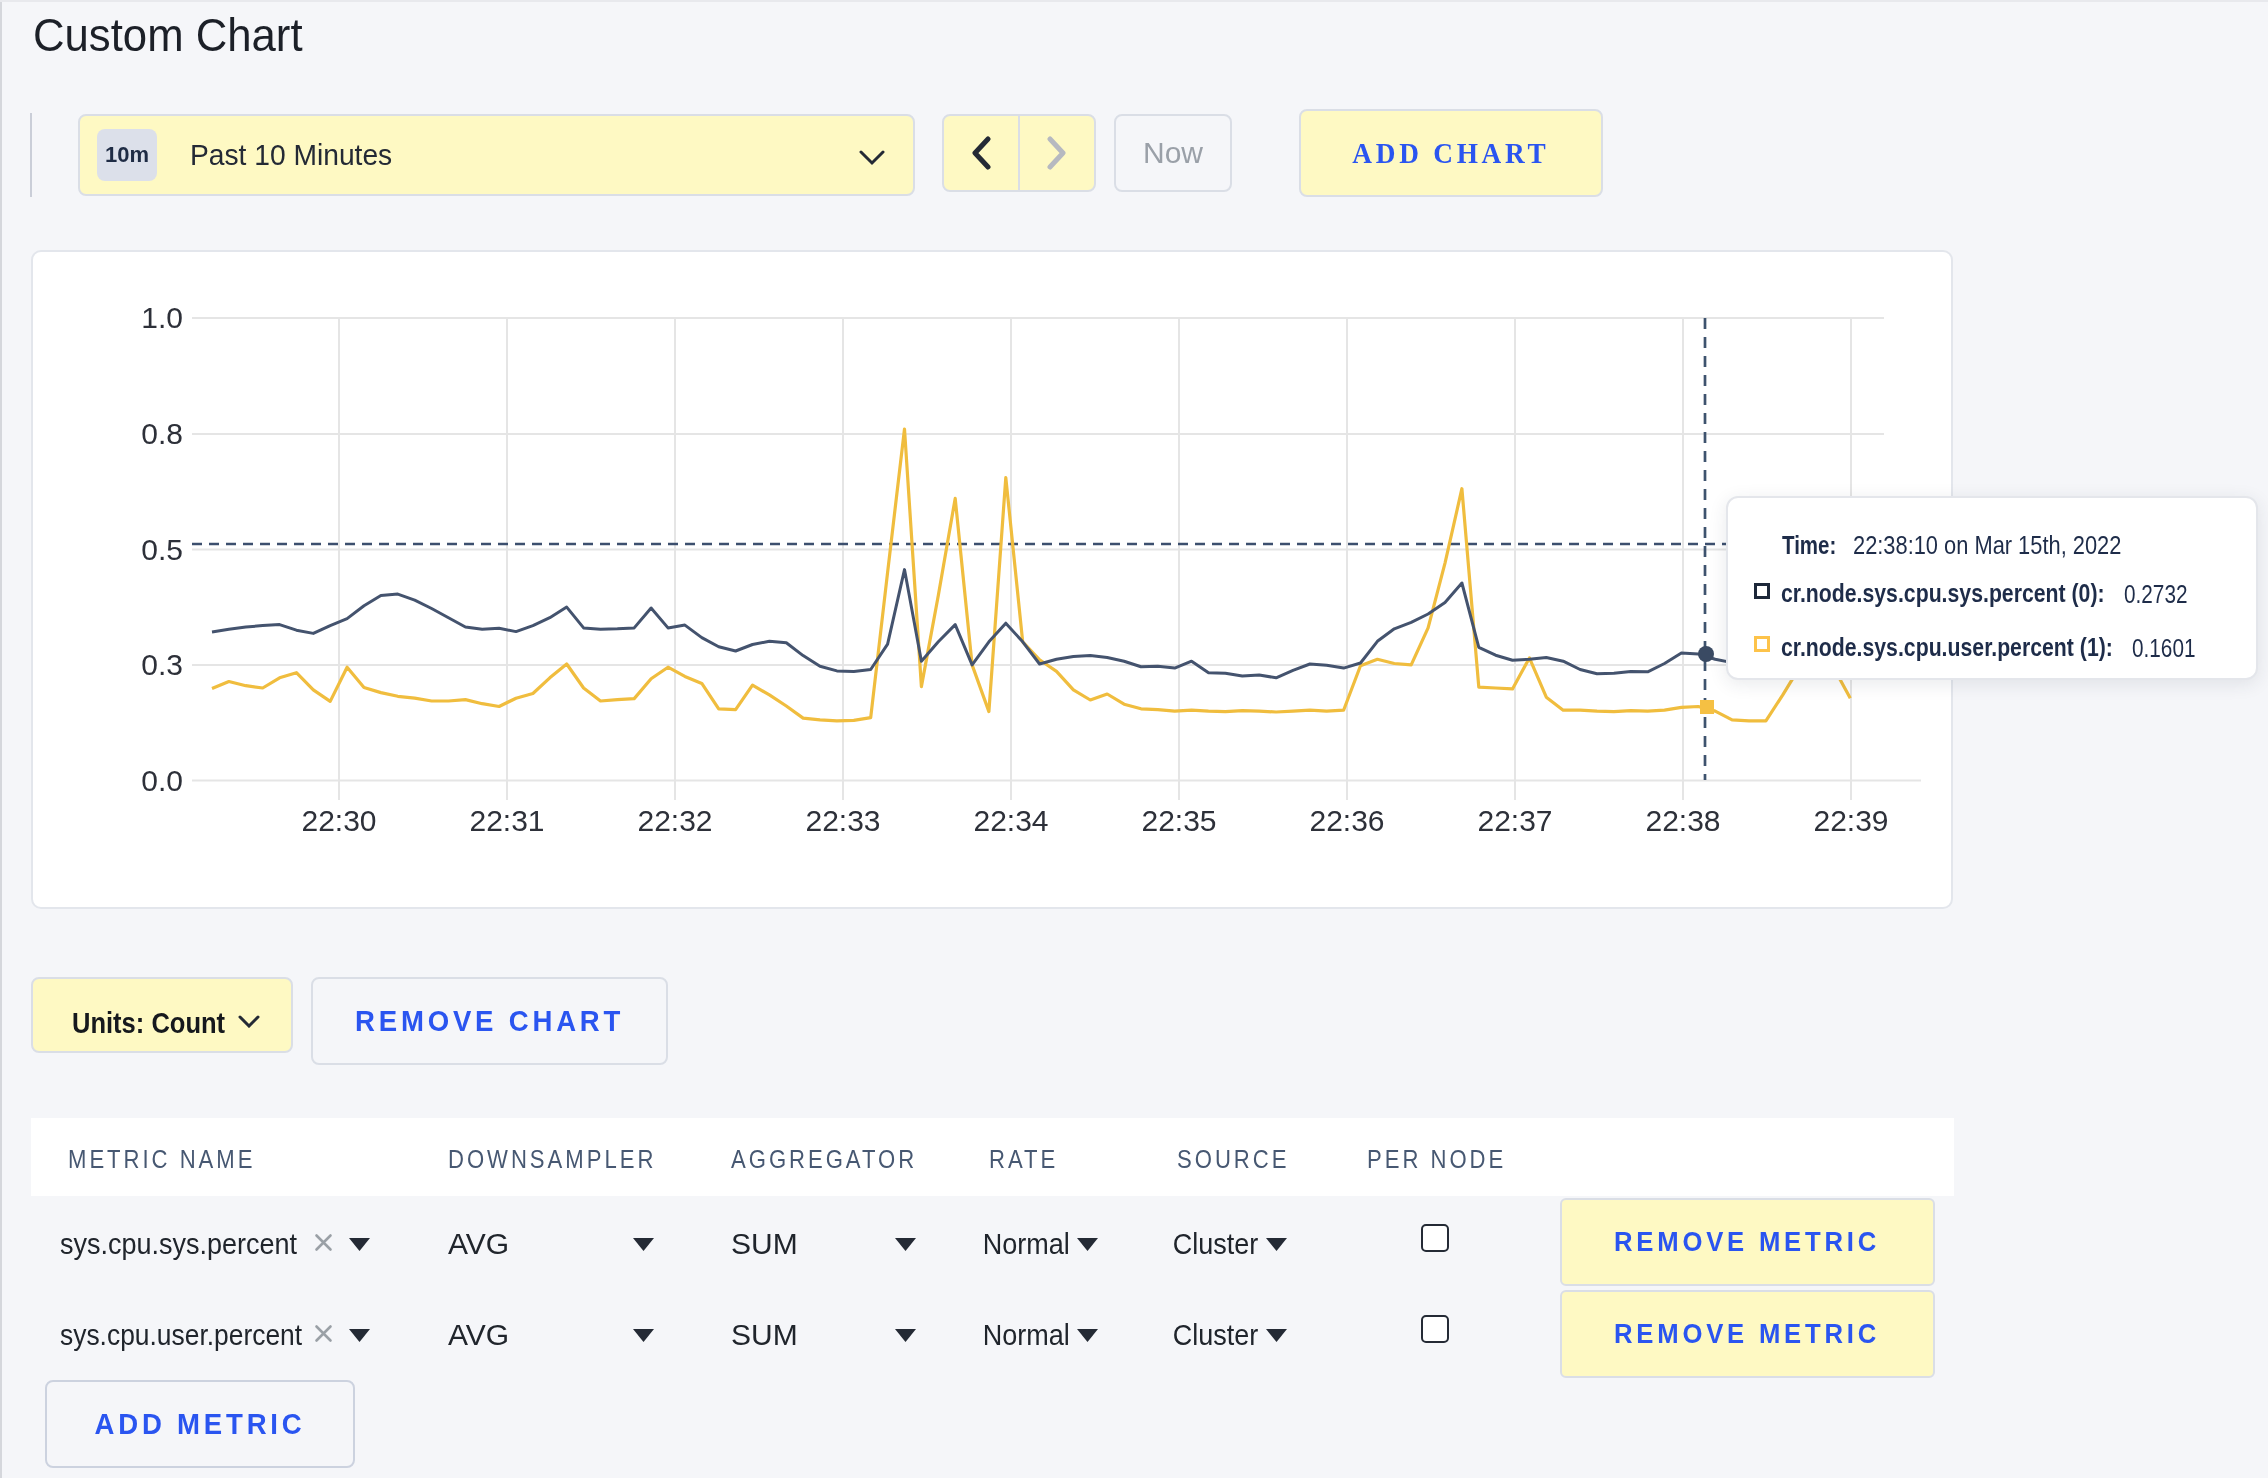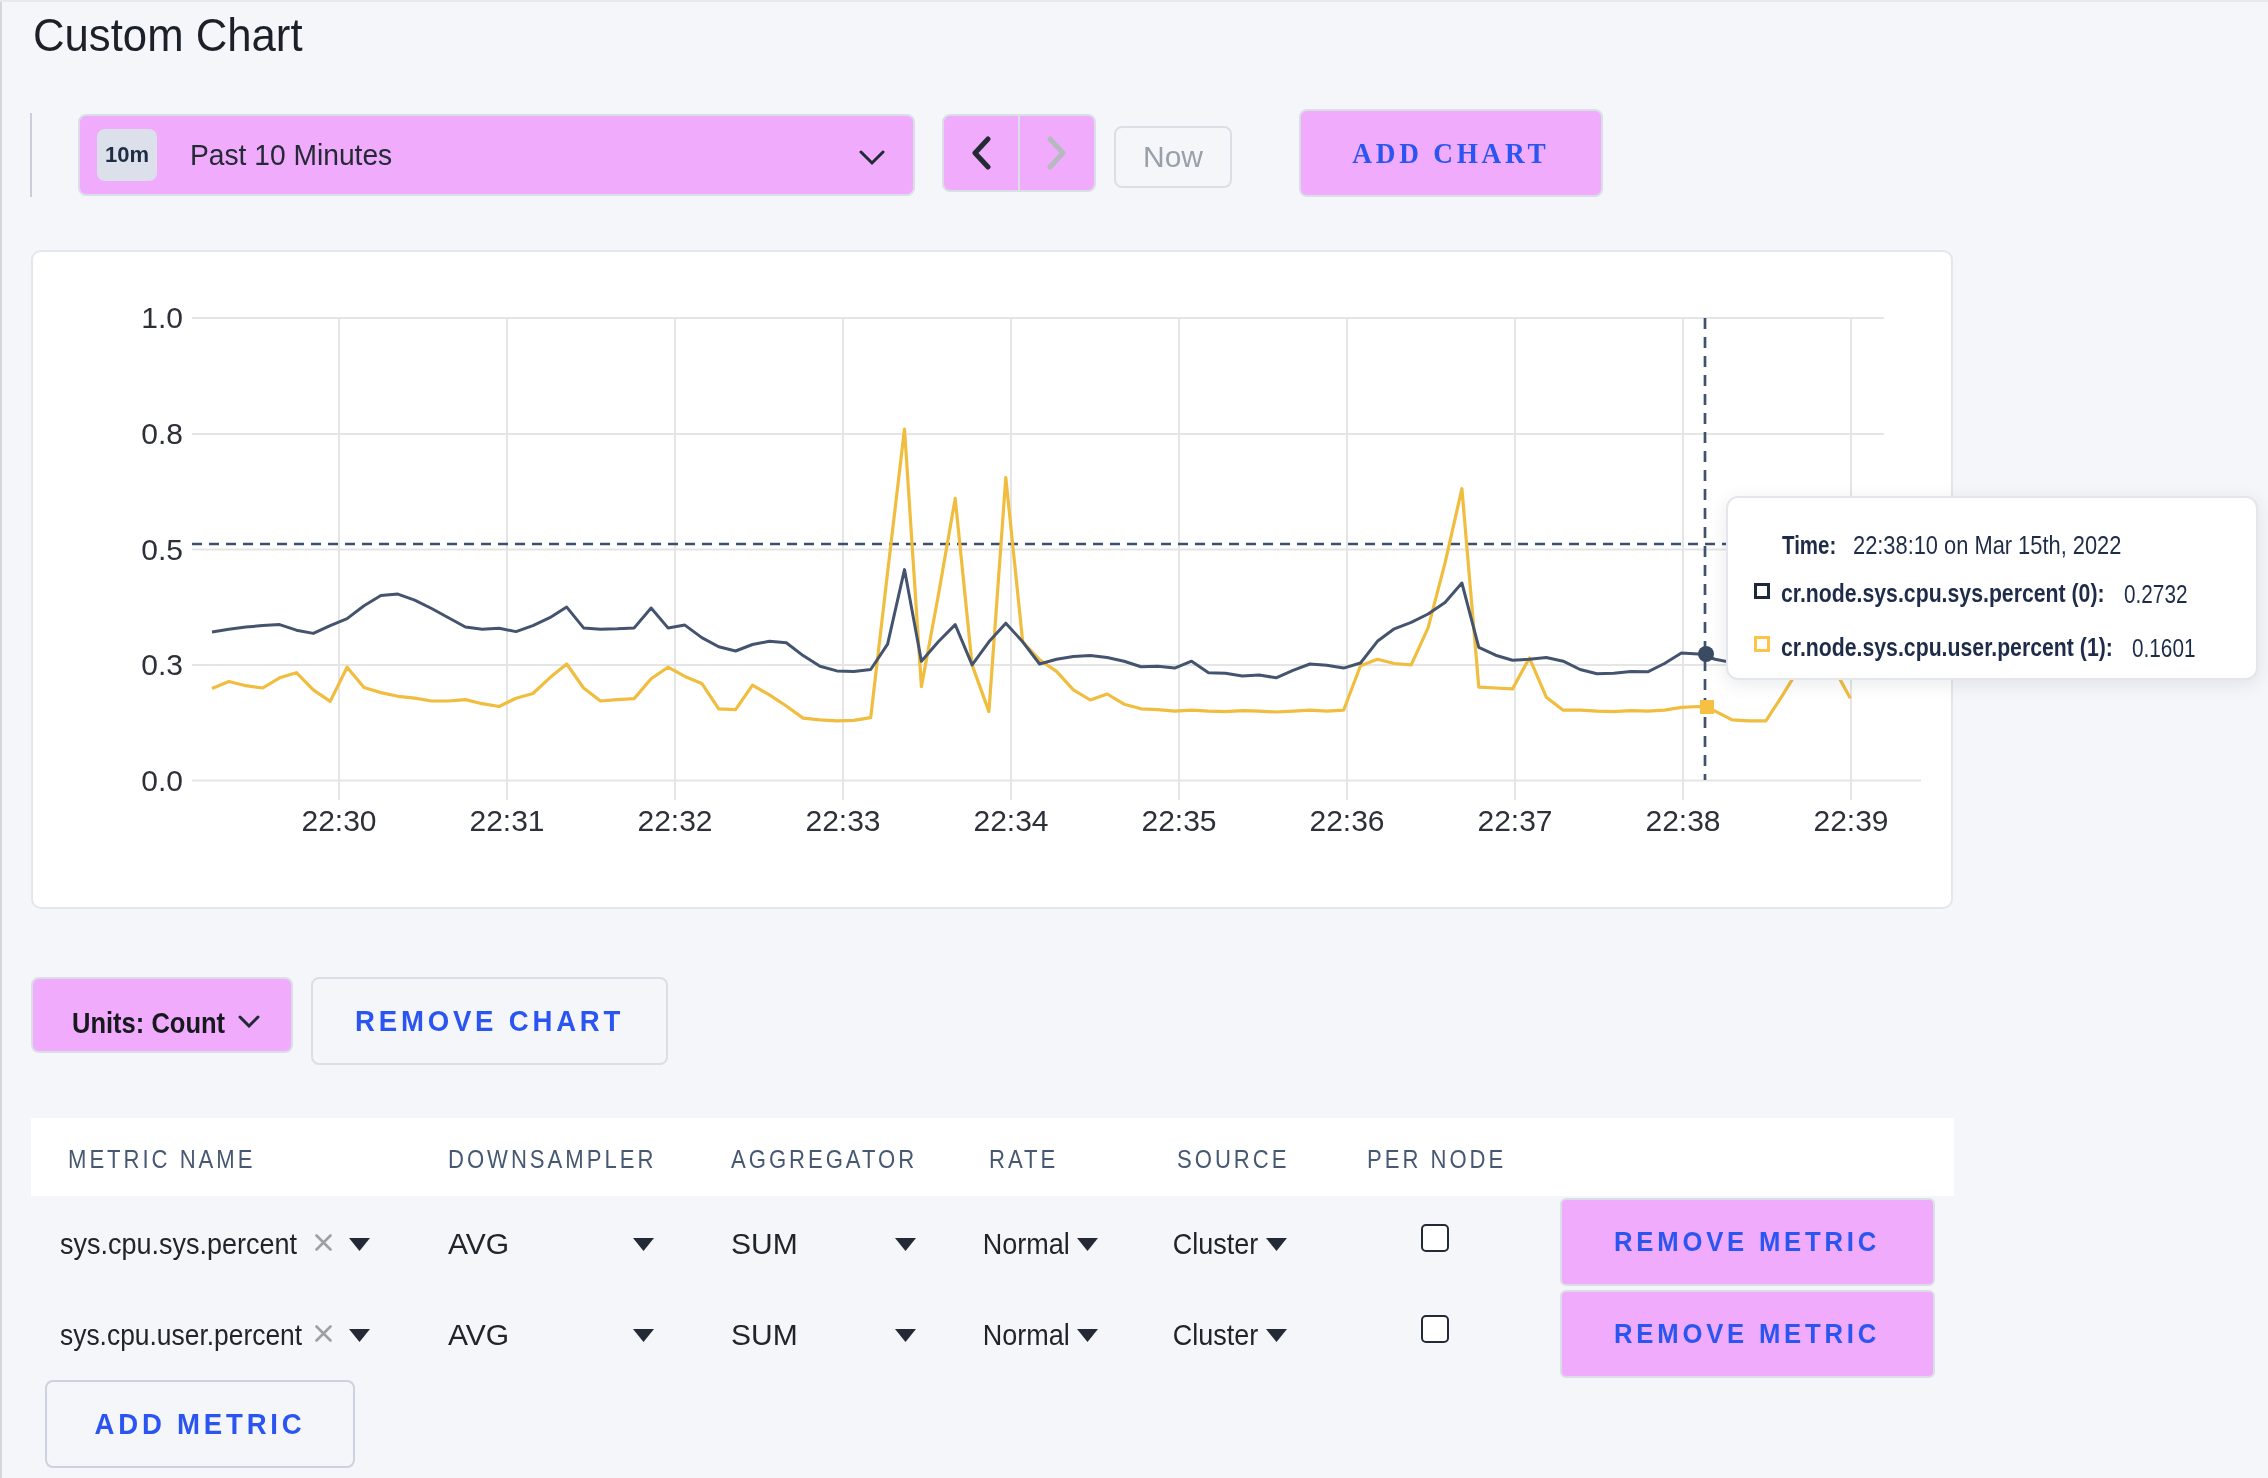--- a/index.html
+++ b/index.html
@@ -1,18 +1,18 @@
 <!DOCTYPE html>
 <html><head>
 <meta charset="utf-8">
 <style>
 * { margin:0; padding:0; box-sizing:border-box; }
 html,body { width:2268px; height:1478px; background:#f5f6f9; font-family:"Liberation Sans", sans-serif; position:relative; overflow:hidden; }
 .abs { position:absolute; }
-.btn { background:#f0abfc; border:2px solid #dadee6; border-radius:8px; display:flex; align-items:center; justify-content:center; }
+.btn { background:#fef9c3; border:2px solid #dadee6; border-radius:8px; display:flex; align-items:center; justify-content:center; }
 .blue { color:#2a55f0; letter-spacing:4px; font-weight:600; }
 .sx { display:inline-block; transform-origin:left center; }
 </style>
 </head>
 <body>
 <div class="abs" style="left:0;top:0;width:2px;height:1478px;background:#d5d7dc;"></div>
 <div class="abs" style="left:0;top:0;width:2268px;height:2px;background:#e8e9ed;"></div>
 <div class="abs sx" style="left:33px;top:8px;font-size:46px;font-weight:500;color:#1c2028;transform:scaleX(0.95);">Custom Chart</div>
 
 <div class="abs" style="left:30px;top:113px;width:2px;height:84px;background:#caced8;"></div>
@@ -28,21 +28,21 @@
     <svg width="22" height="34" viewBox="0 0 22 34">
         <path d="M18 3 L5 17 L18 31" fill="none" stroke="#242a35" stroke-width="5" stroke-linecap="round" stroke-linejoin="round"></path>
       </svg>
   </div>
   <div style="width:75px;height:100%;display:flex;align-items:center;justify-content:center;">
     <svg width="22" height="34" viewBox="0 0 22 34">
         <path d="M4 3 L17 17 L4 31" fill="none" stroke="#b6b9c0" stroke-width="5" stroke-linecap="round" stroke-linejoin="round"></path>
       </svg>
   </div>
 </div>
-<div class="abs btn" style="left:1114px;top:114px;width:118px;height:62px;background:transparent;margin-top:12px;">
+<div class="abs btn" style="left:1114px;top:114px;width:118px;height:78px;background:transparent;">
   <span style="font-size:30px;color:#9aa0a8;font-weight:500;">Now</span>
 </div>
 <div class="abs btn" style="left:1299px;top:109px;width:304px;height:88px;font-family:Liberation Serif, serif;">
   <span class="blue" style="font-size:29px;transform:scaleX(0.94);">ADD CHART</span>
 </div>
 
 <div class="abs" style="left:31px;top:250px;width:1922px;height:659px;background:#fff;border:2px solid #e3e6ec;border-radius:10px;"></div>
 <svg class="abs" style="left:31px;top:250px;" width="1922" height="659" viewBox="0 0 1922 659">
 <line x1="161" y1="68" x2="1853" y2="68" stroke="#e5e5e5" stroke-width="2"></line>
 <line x1="161" y1="184" x2="1853" y2="184" stroke="#e5e5e5" stroke-width="2"></line>

